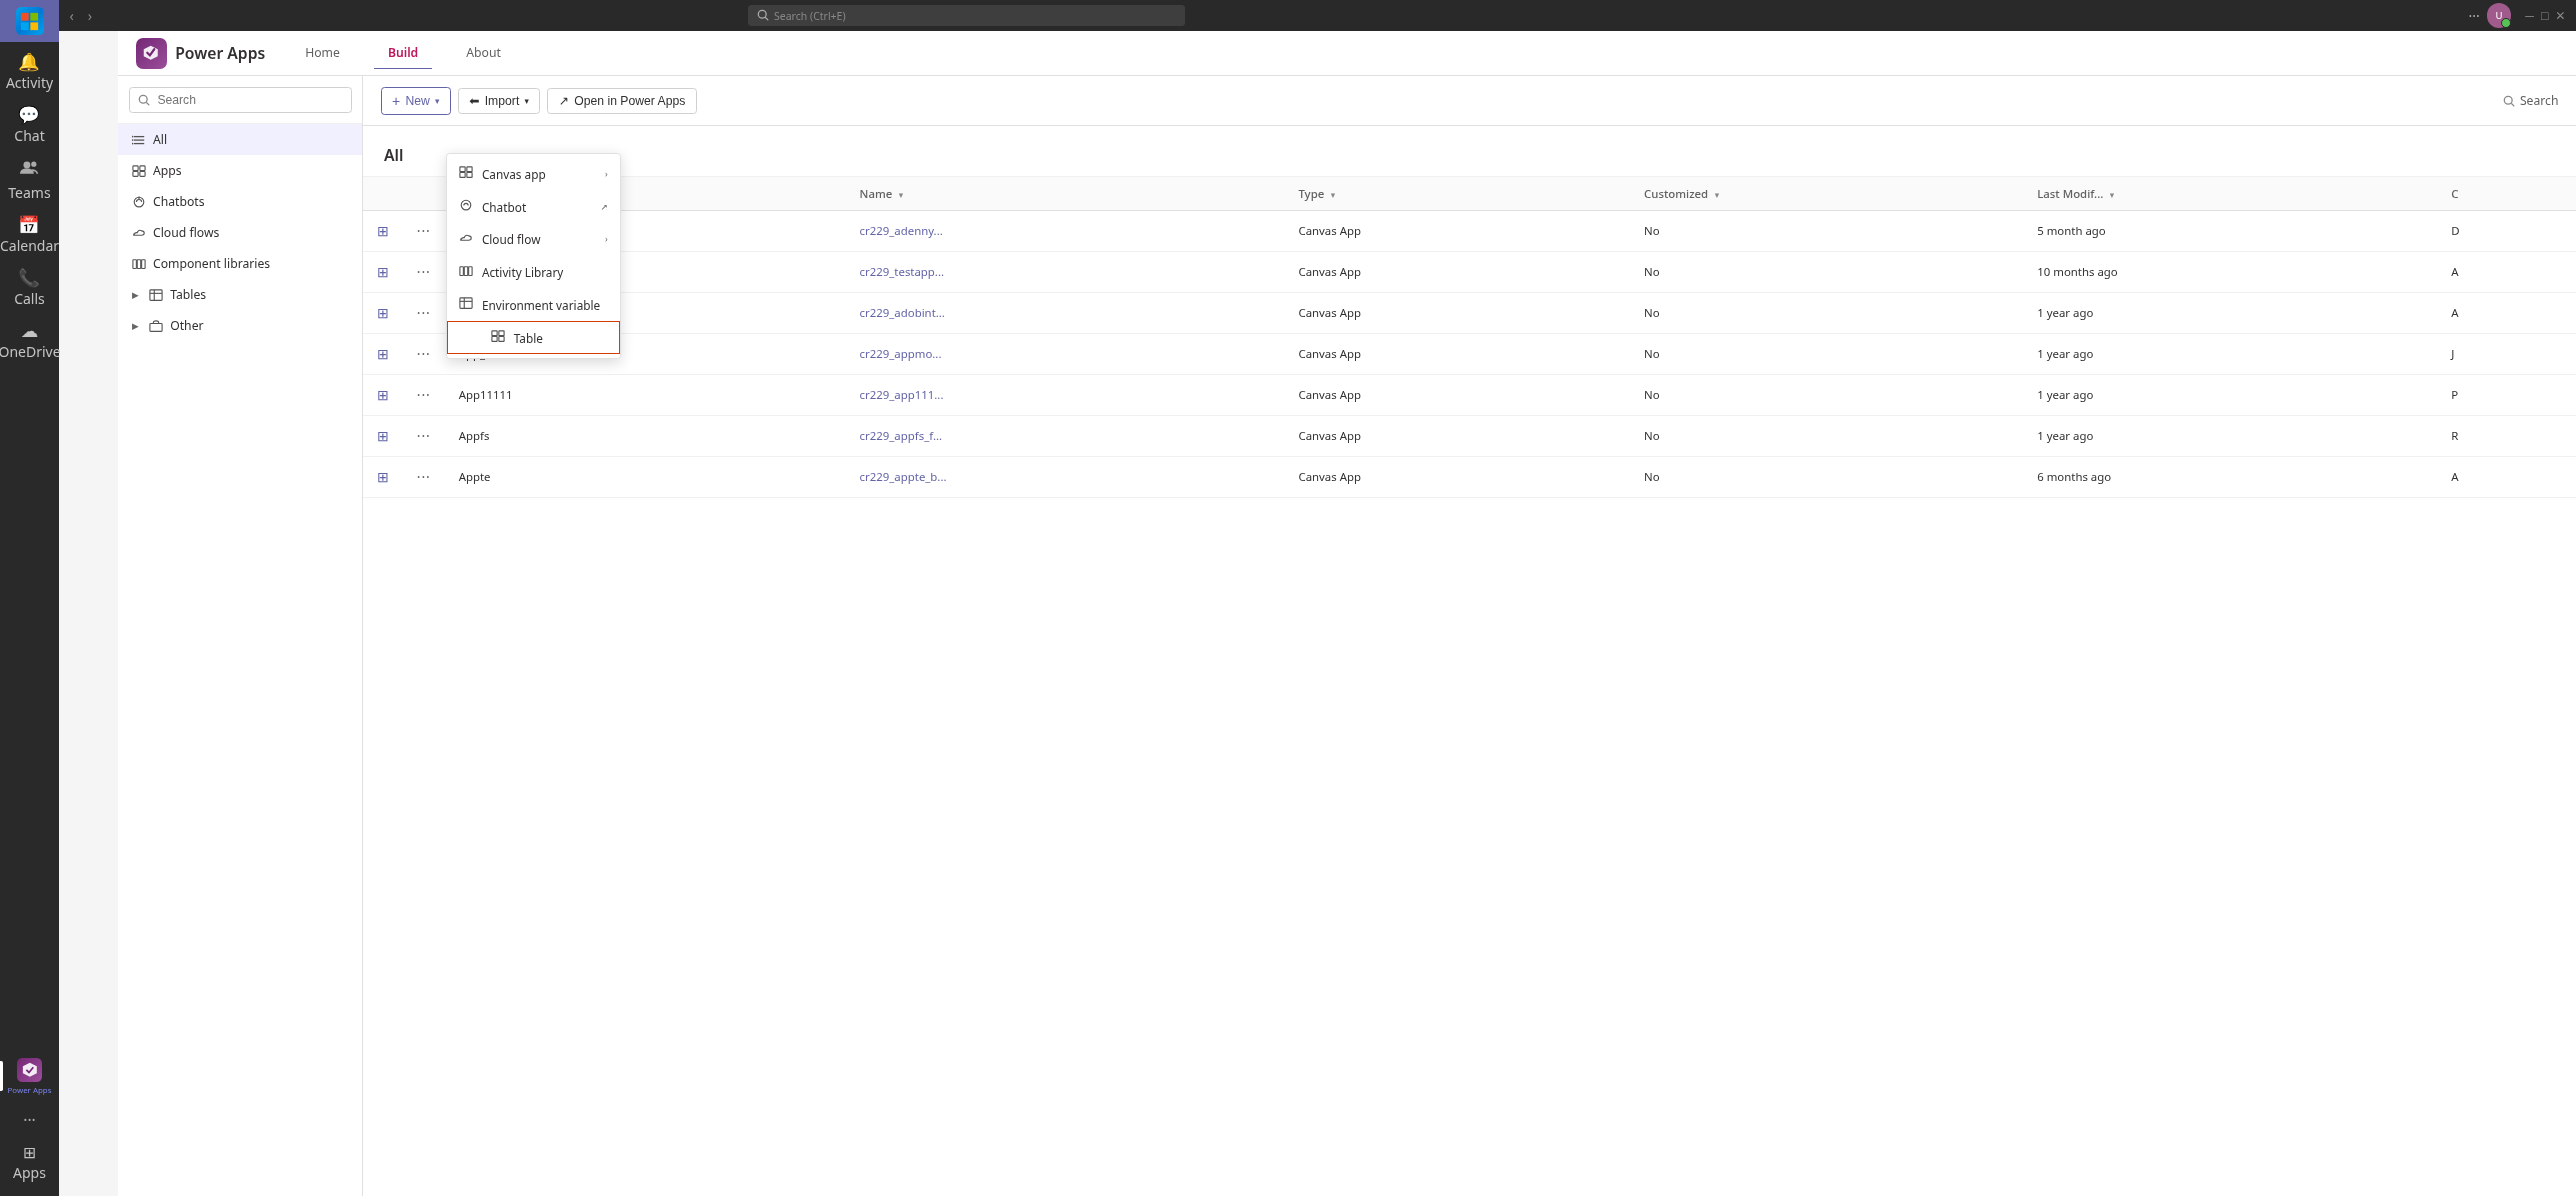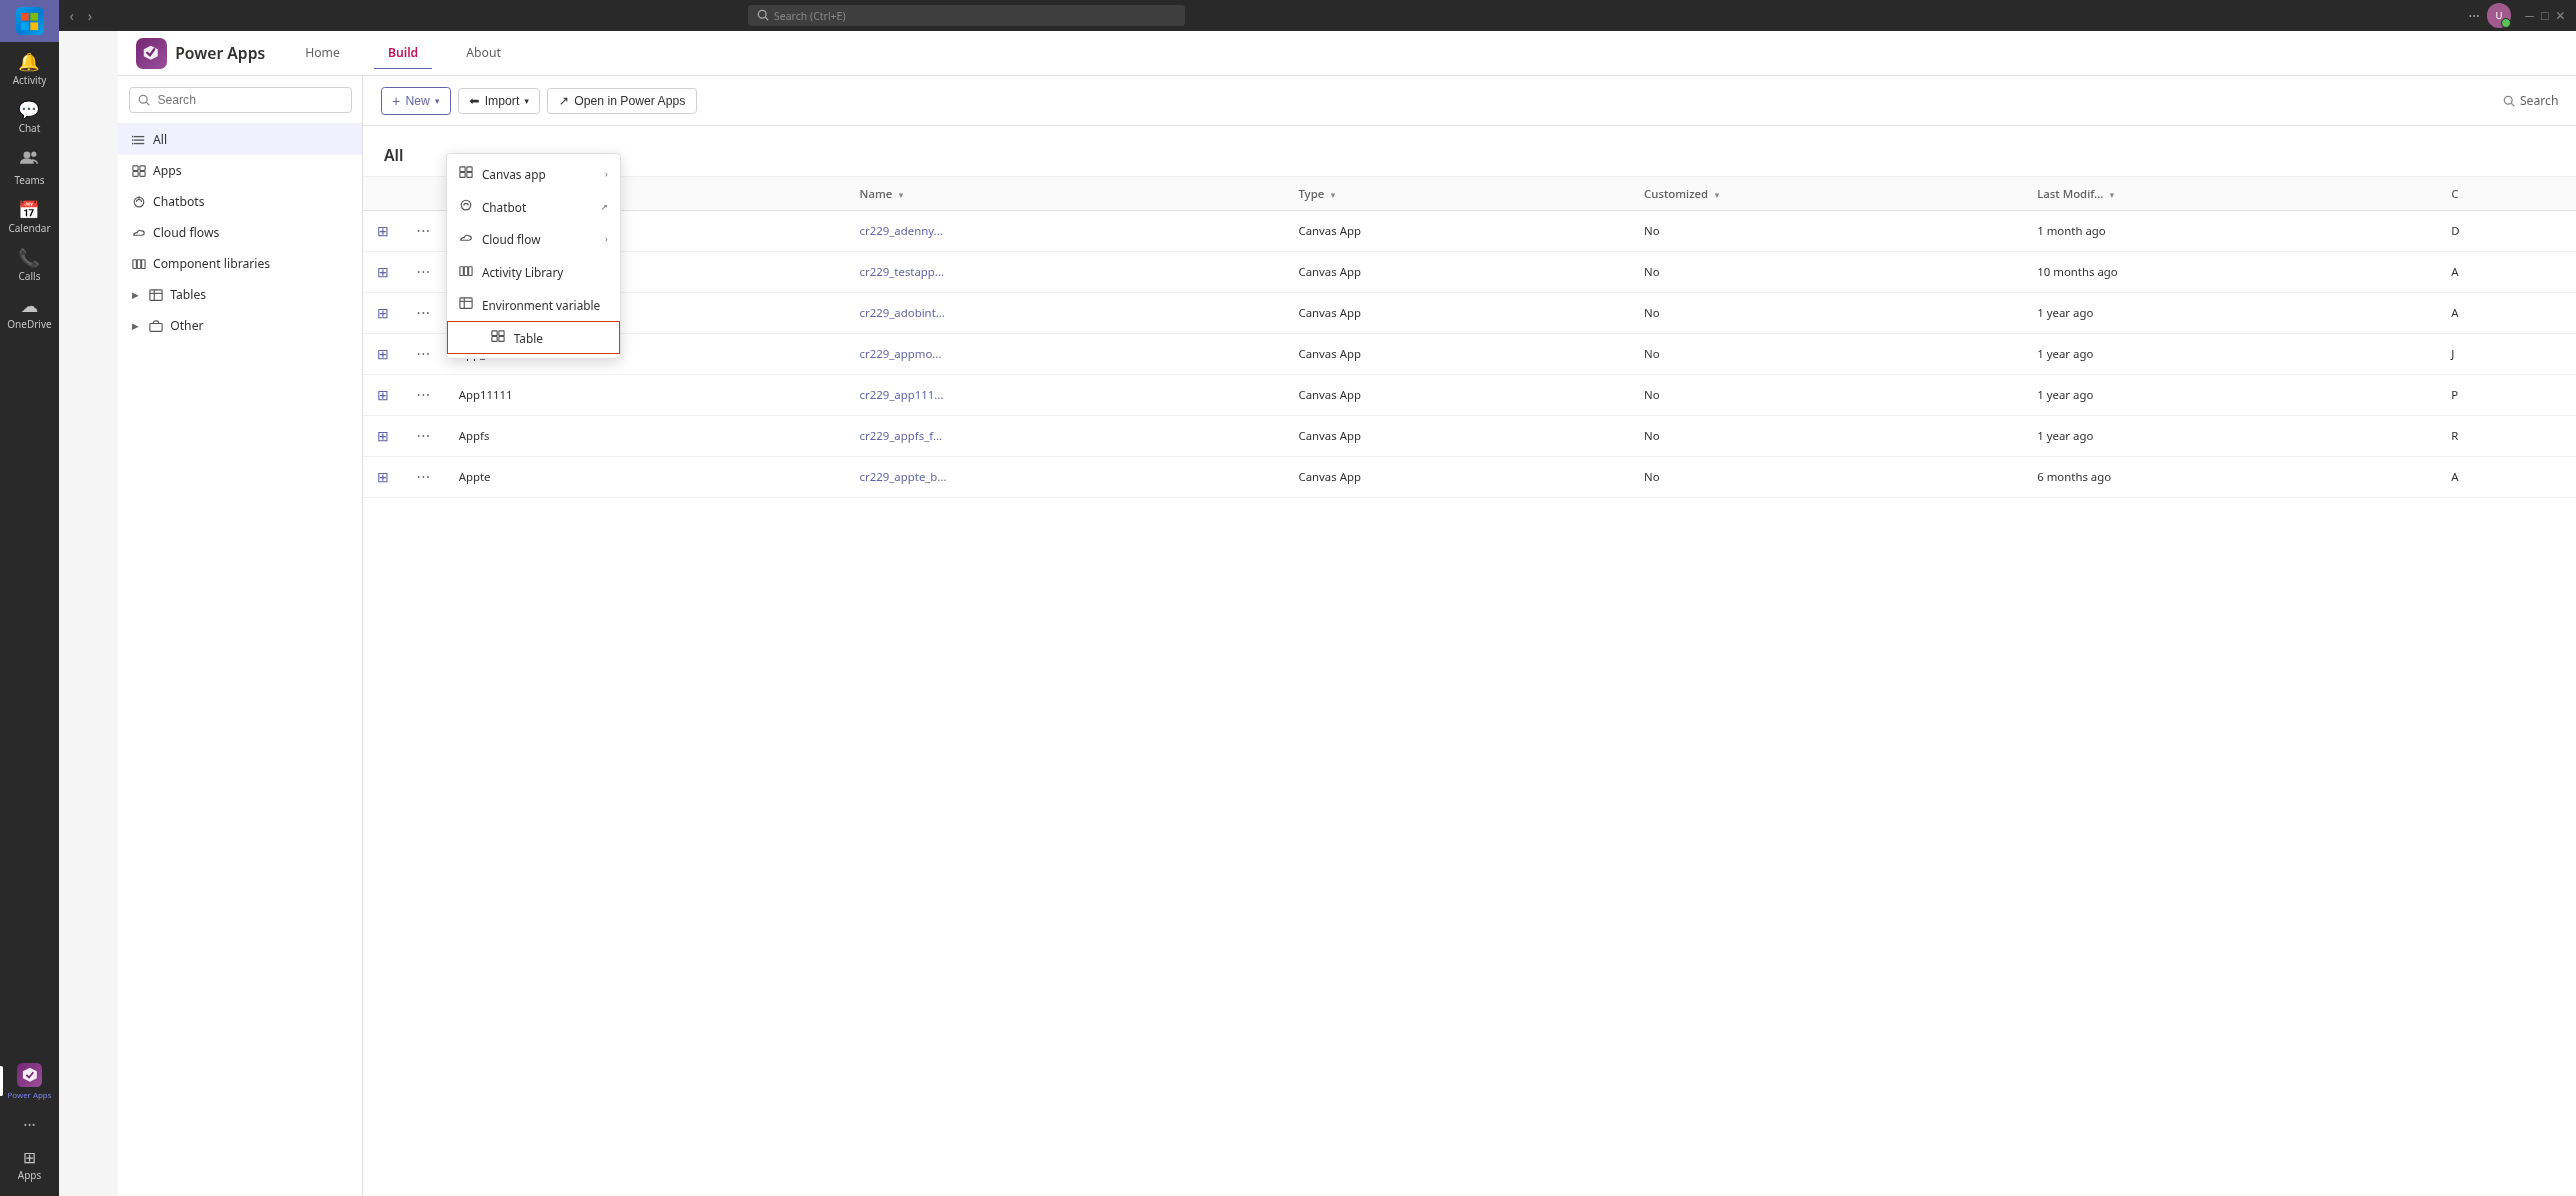--- a/index.html
+++ b/index.html
@@ -52,21 +52,21 @@
       content: '';
       position: absolute;
       left: 0; top: 20%; height: 60%; width: 2.6px;
       background: white; border-radius: 0 1.7px 1.7px 0;
     }
     .sidebar-nav-item .nav-icon {
       font-size: 17.5px;
       line-height: 1;
     }
     .sidebar-nav-item .nav-label {
-      font-size: 10px;
+      font-size: 14px;
     }
     .sidebar-bottom {
       margin-top: auto;
       width: 100%;
       display: flex;
       flex-direction: column;
       align-items: center;
       padding-bottom: 7px;
     }
     .power-apps-icon {
@@ -597,21 +597,21 @@
             </tr>
           </thead>
           <tbody id="table-body">
           <tr>
       <td><span class="table-icon">⊞</span></td>
       <td><span class="more-btn">···</span></td>
       <td style="min-width:105px;"><span style="background:#e0e0e0;display:inline-block;width:52px;height:12.2px;border-radius:1.7px;"></span></td>
       <td style="color:#6264a7;">cr229_adenny...</td>
       <td>Canvas App</td>
       <td>No</td>
-      <td>1 month ago</td>
+      <td>5 month ago</td>
       <td>D</td>
     </tr>
               <tr>
       <td><span class="table-icon">⊞</span></td>
       <td><span class="more-btn">···</span></td>
       <td style="min-width:105px;"><span style="background:#e0e0e0;display:inline-block;width:52px;height:12.2px;border-radius:1.7px;"></span></td>
       <td style="color:#6264a7;">cr229_testapp...</td>
       <td>Canvas App</td>
       <td>No</td>
       <td>10 months ago</td>

